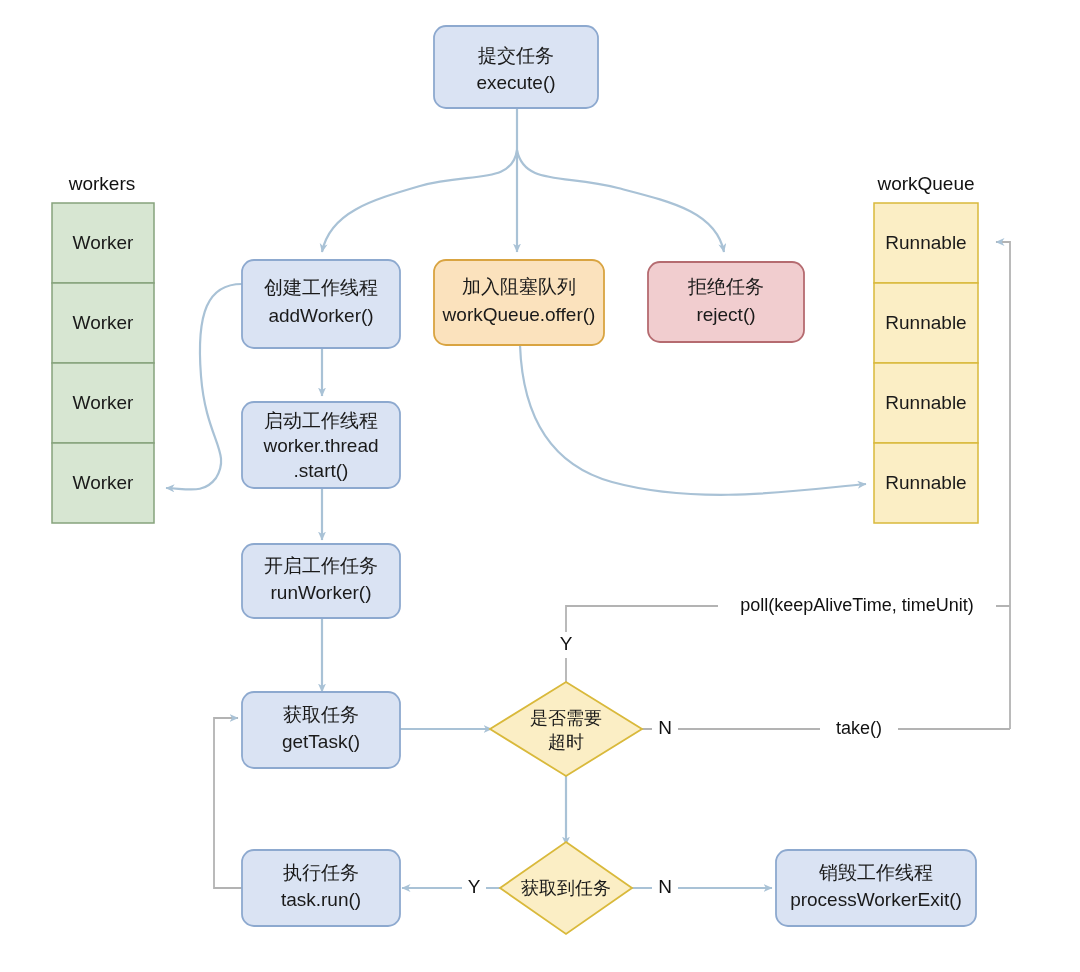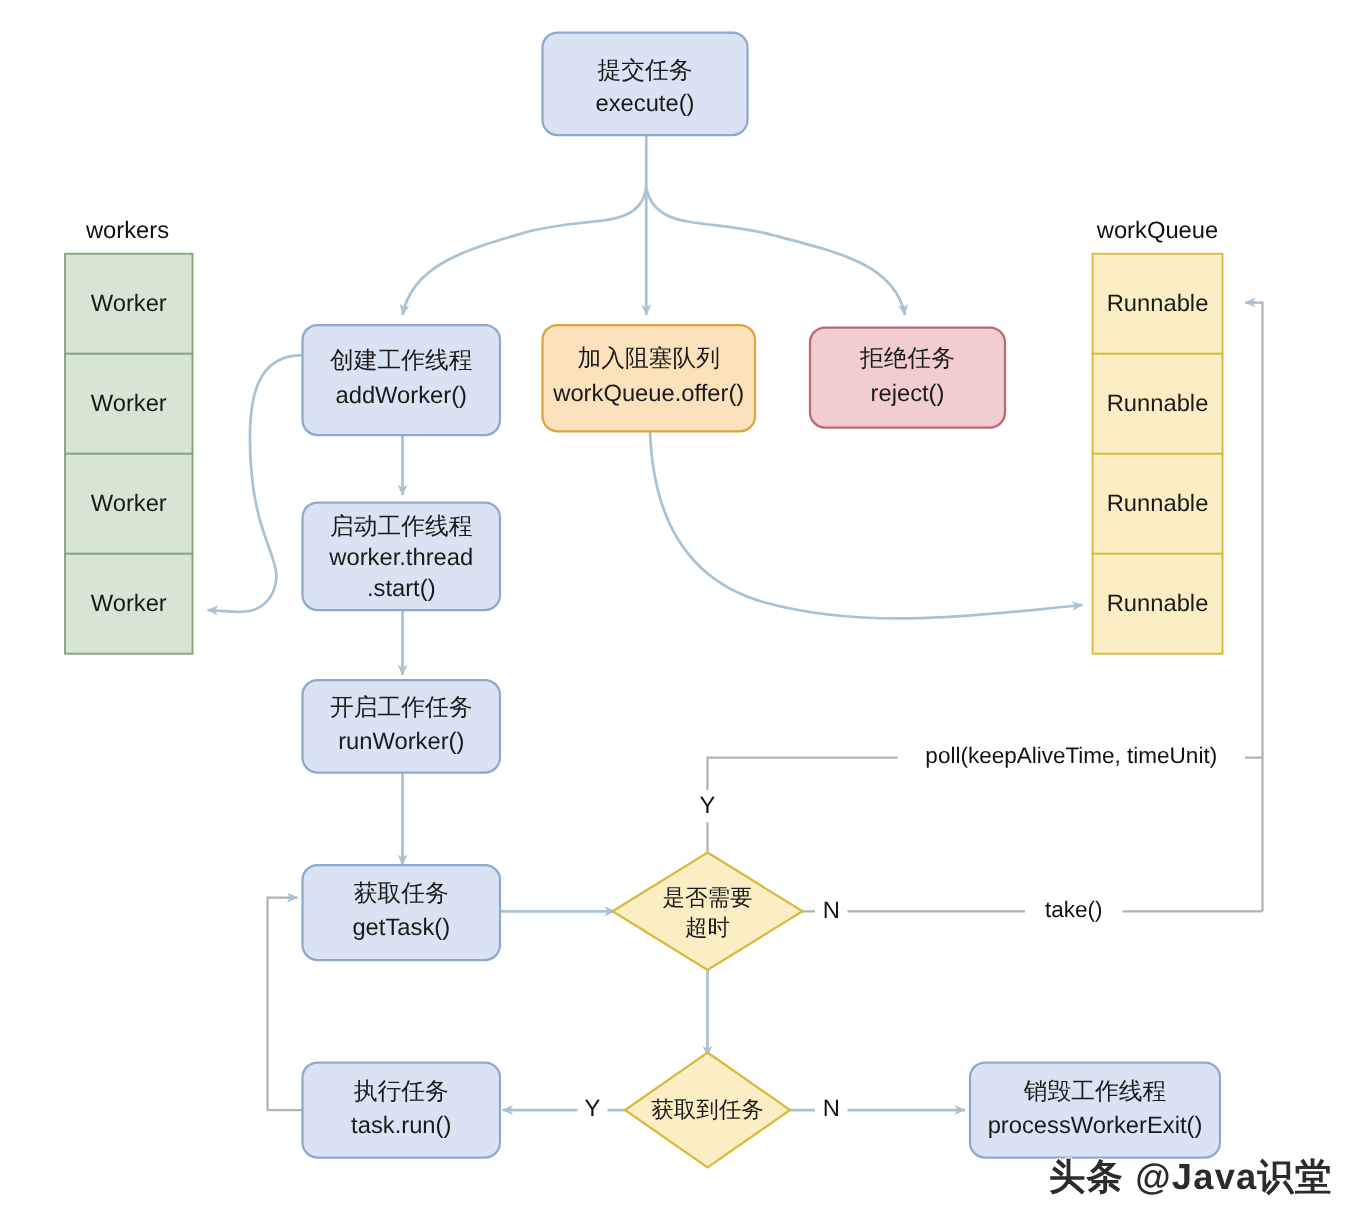--- a/index.html
+++ b/index.html
@@ -235,14 +235,13 @@
       <text class="branch-label" x="665" y="729">N</text>
 
       <rect x="462" y="876" width="24" height="26" fill="#ffffff" stroke="none"></rect>
       <text class="branch-label" x="474" y="888">Y</text>
 
       <rect x="652" y="876" width="26" height="26" fill="#ffffff" stroke="none"></rect>
       <text class="branch-label" x="665" y="888">N</text>
     </g>
   </svg>
 
-  <div class="watermark">头条 @Java识堂</div>
 </div>
 
 </body></html>

